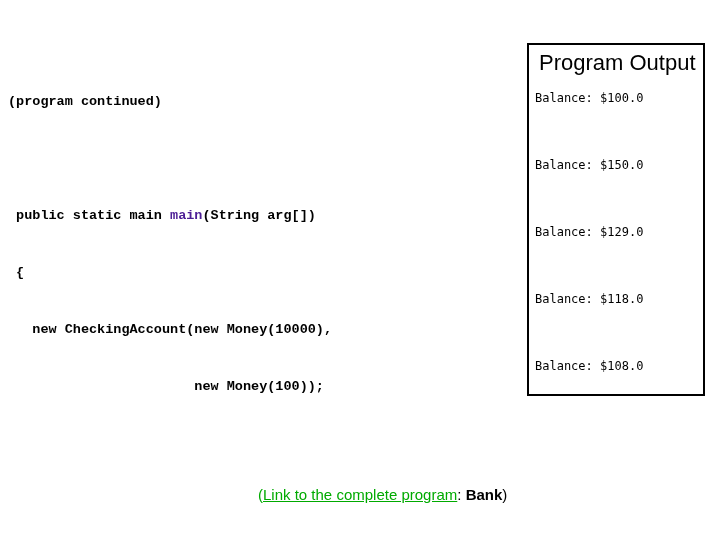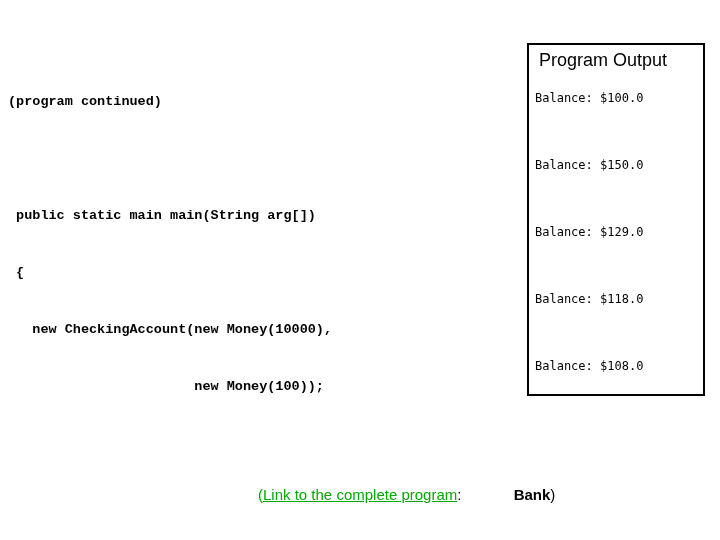--- a/index.html
+++ b/index.html
@@ -35,40 +35,40 @@
     line-height: 19px;
     color: #000000;
     white-space: pre;
     letter-spacing: 0px;
   }
   #code-block .code-line {
     white-space: pre;
     min-height: 19px;
   }
   #code-block .kw-main {
-    color: #000000;
+    color: #4c1d95;
   }
 
   
   #output-panel {
     position: absolute;
     left: 527px;
     top: 43px;
     width: 178px;
     height: 353px;
     border: 2px solid #000000;
     box-sizing: border-box;
     background: #ffffff;
   }
   #output-title {
     position: absolute;
     left: 10px;
     top: 5px;
     font-family: "Liberation Sans", sans-serif;
-    font-size: 18px;
+    font-size: 22px;
     color: #000000;
     white-space: nowrap;
   }
   #output-lines {
     position: absolute;
     left: 6px;
     top: 44px;
     width: 166px;
   }
   #output-lines .out-line {
@@ -97,21 +97,20 @@
   #link-caption .link-text {
     text-decoration: underline;
     margin-top: 12px;
   }
   #link-caption .colon-sep {
     color: #000000;
   }
   #link-caption .link-target {
     color: #000000;
     font-weight: bold;
-    margin-left: 48px;
   }
   #link-caption .paren-close {
     color: #000000;
   }
 </style>
 </head>
 <body>
 
 <div id="slide">
 

